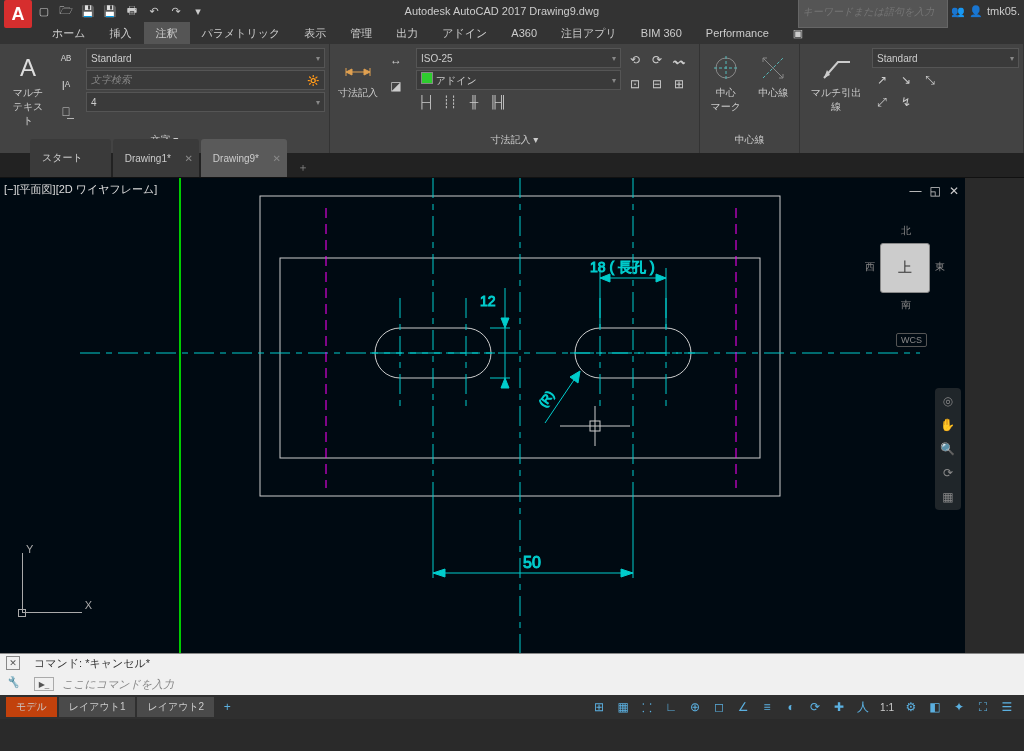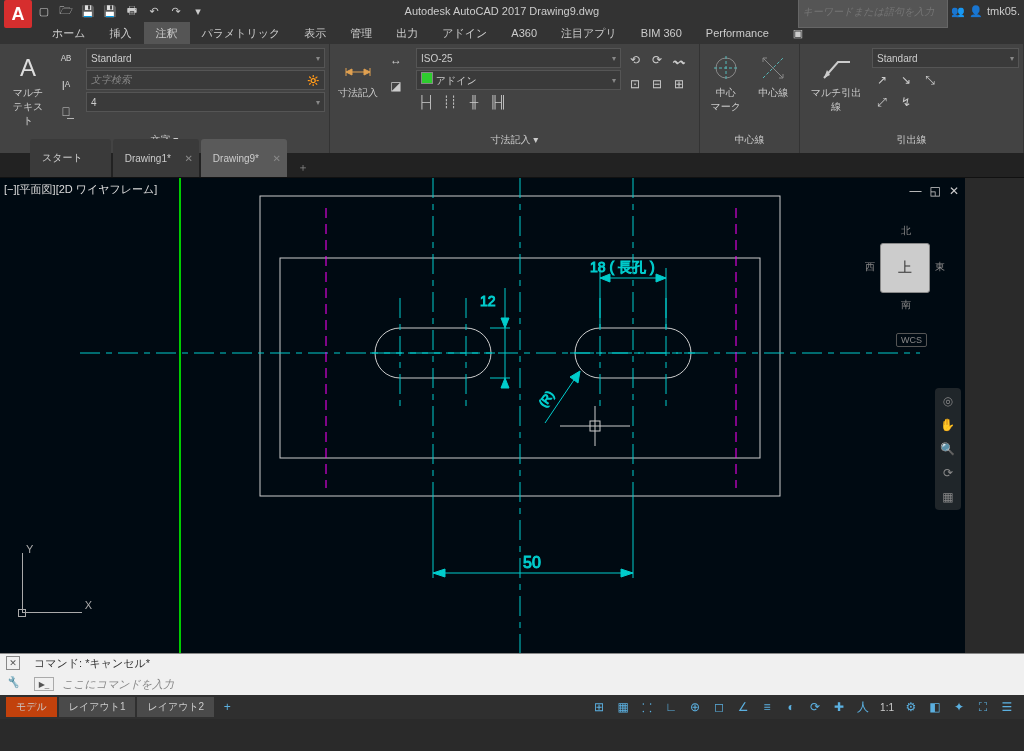--- a/index.html
+++ b/index.html
@@ -247,21 +247,20 @@
           <div class="small-ico">↗</div>
           <div class="small-ico">↘</div>
           <div class="small-ico">⤡</div>
         </div>
         <div style="display:flex;gap:4px">
           <div class="small-ico">⤢</div>
           <div class="small-ico">↯</div>
         </div>
       </div>
     </div>
-    <div class="panel-title">引出線</div>
   </div>
 </div>
 
 <div class="file-tabs">
   <div class="ftab">
       <span>スタート</span>
     </div>
   <div class="ftab">
       <span>Drawing1*</span>
       <span class="x">✕</span>

